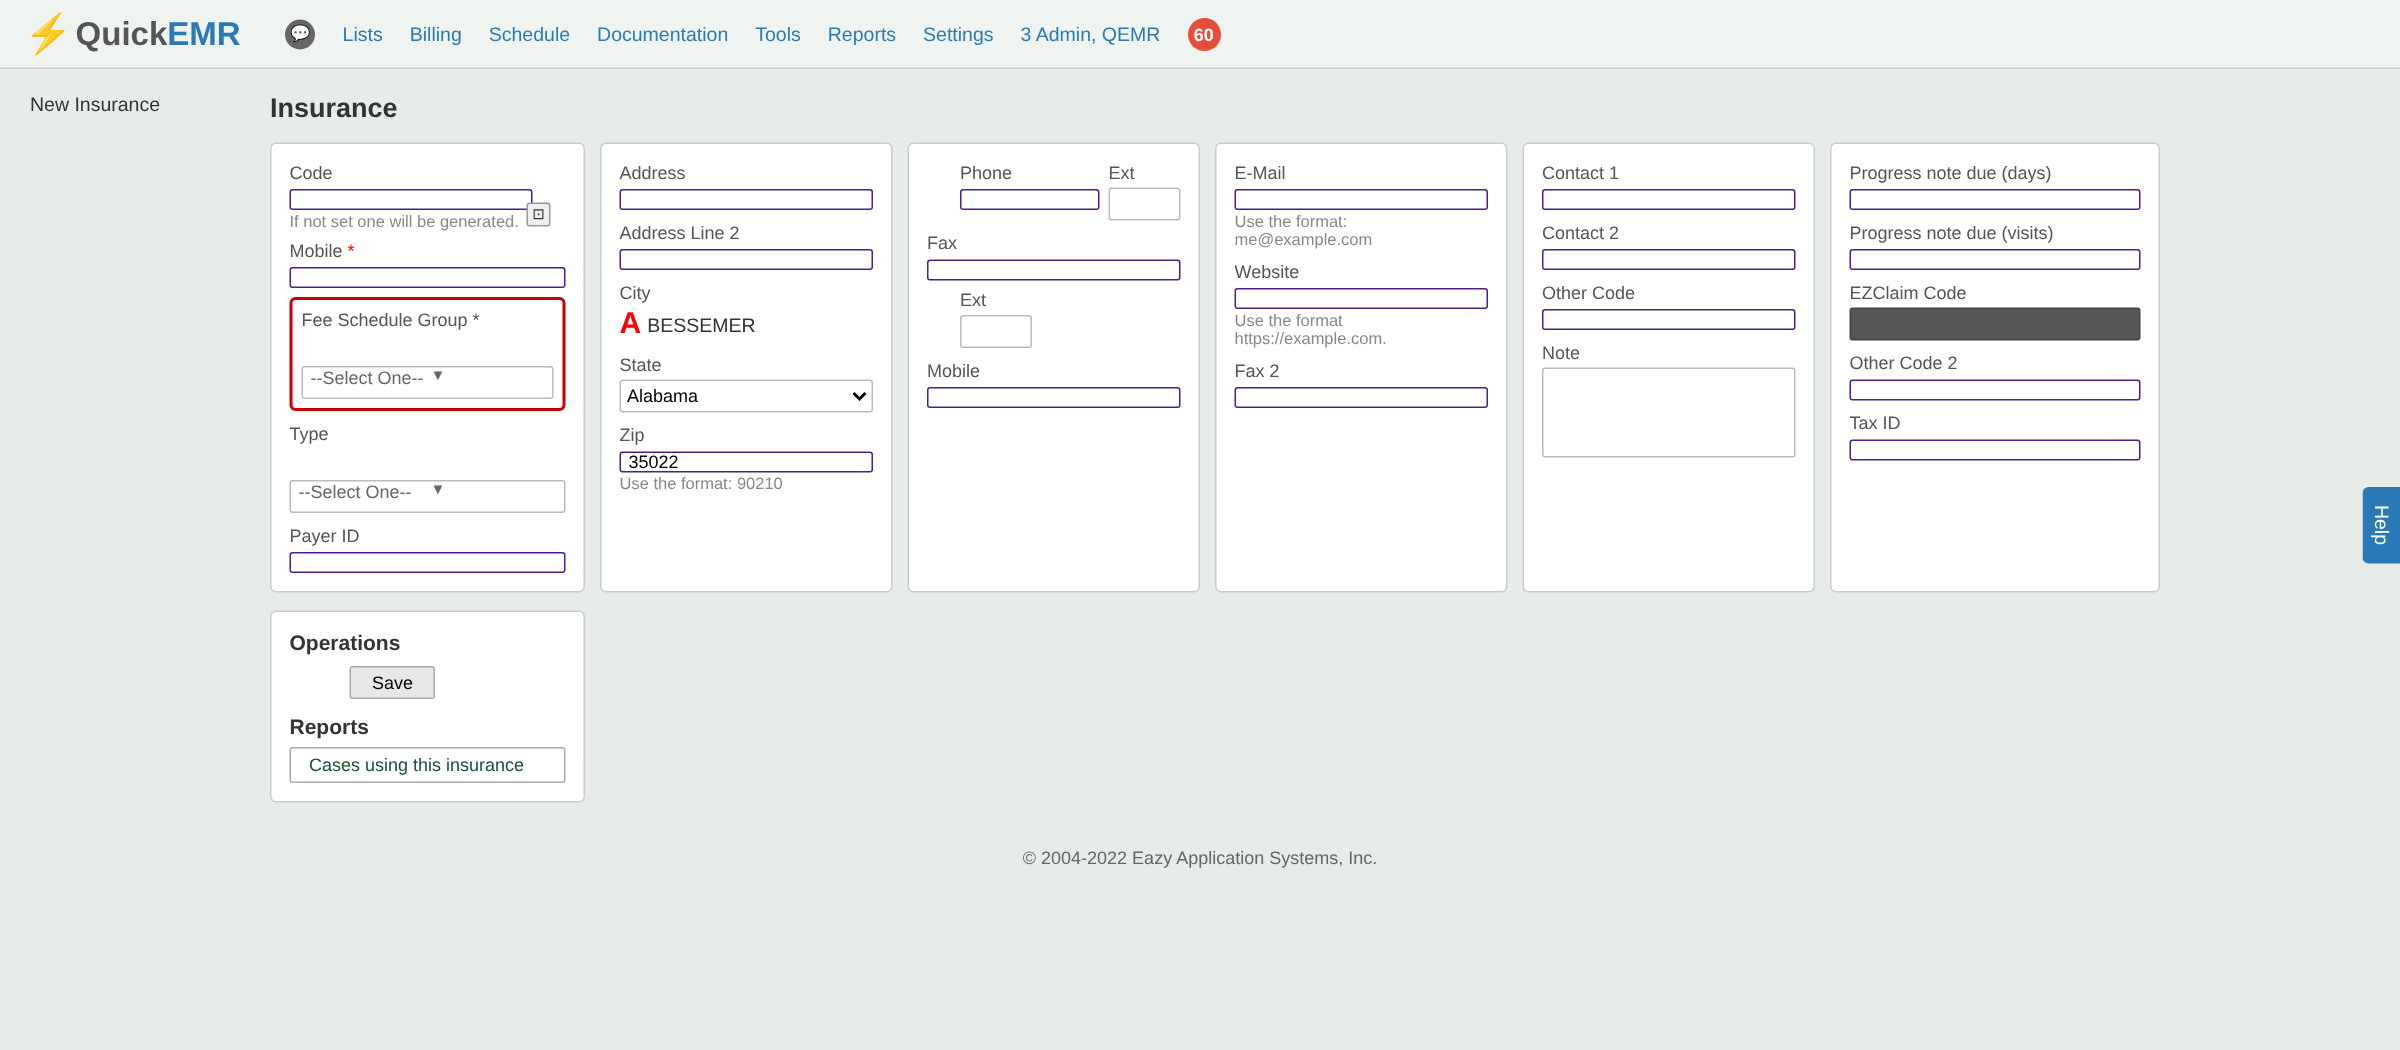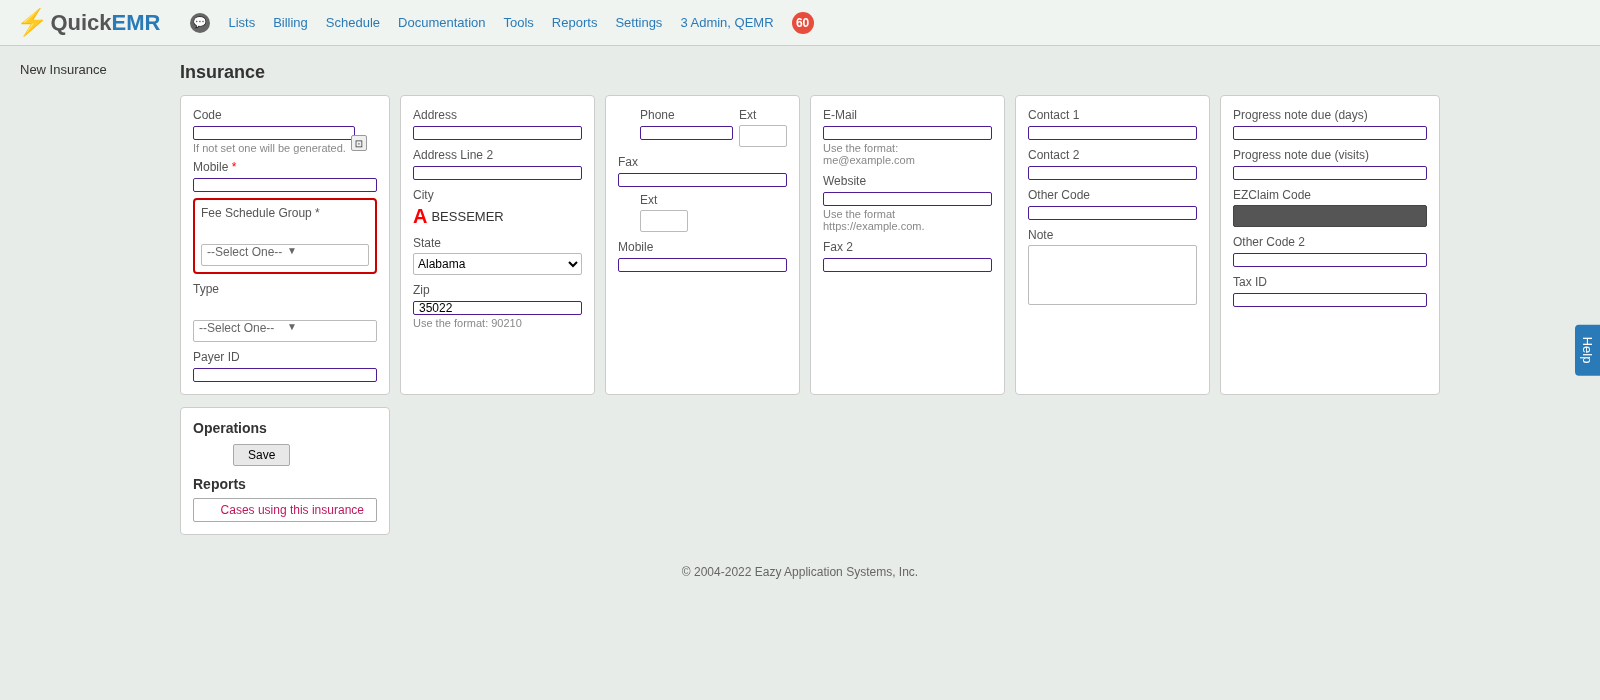--- a/index.html
+++ b/index.html
@@ -254,23 +254,23 @@
       margin-top: 10px;
       margin-bottom: 6px;
     }
     .btn-report {
       border: 1px solid #aaa;
       background: white;
       padding: 4px 12px;
       cursor: pointer;
       font-size: 12px;
       border-radius: 2px;
-      color: #be185d;
+      color: #14532d;
       width: 100%;
-      text-align: right;
+      text-align: left;
     }
 
     
     .ezclaim-field {
       width: 100%;
       height: 22px;
       background: #555;
       border: 1px solid #444;
       border-radius: 2px;
     }

